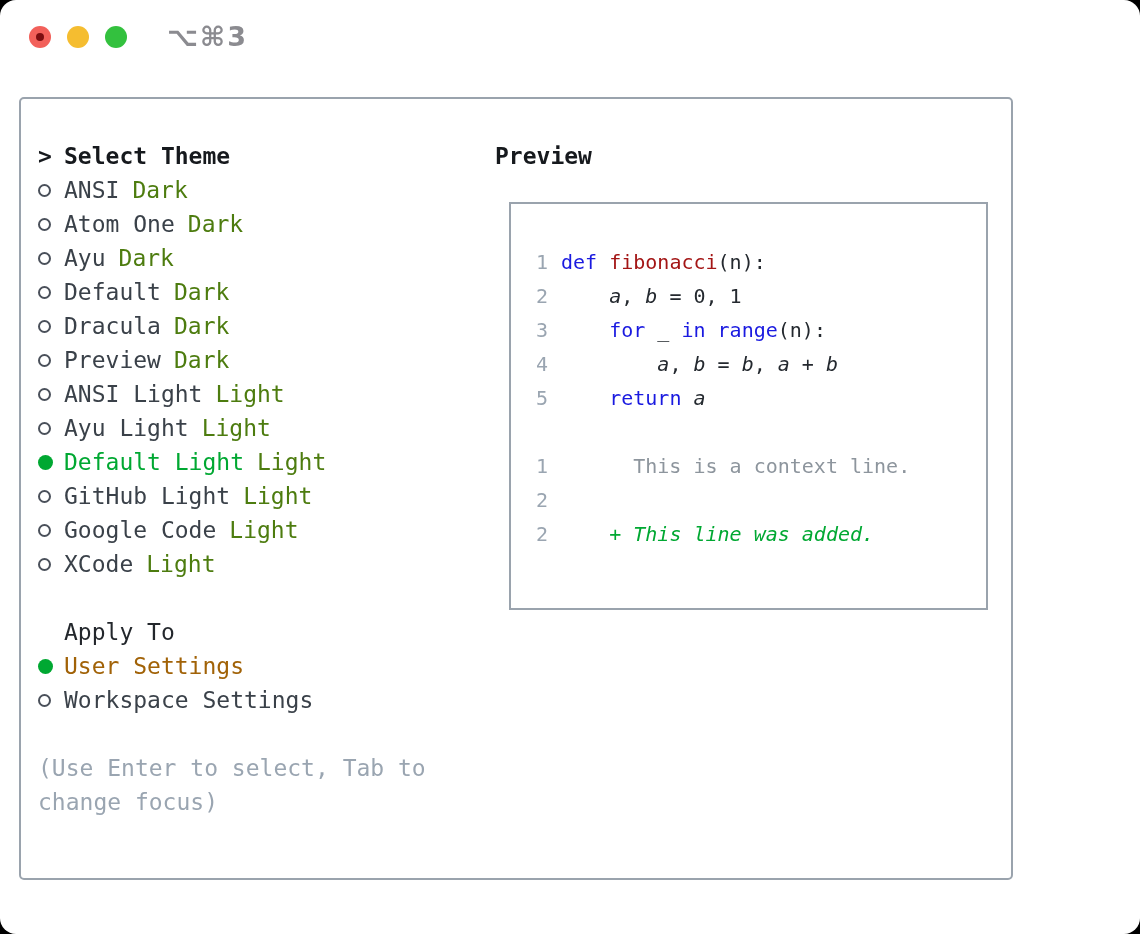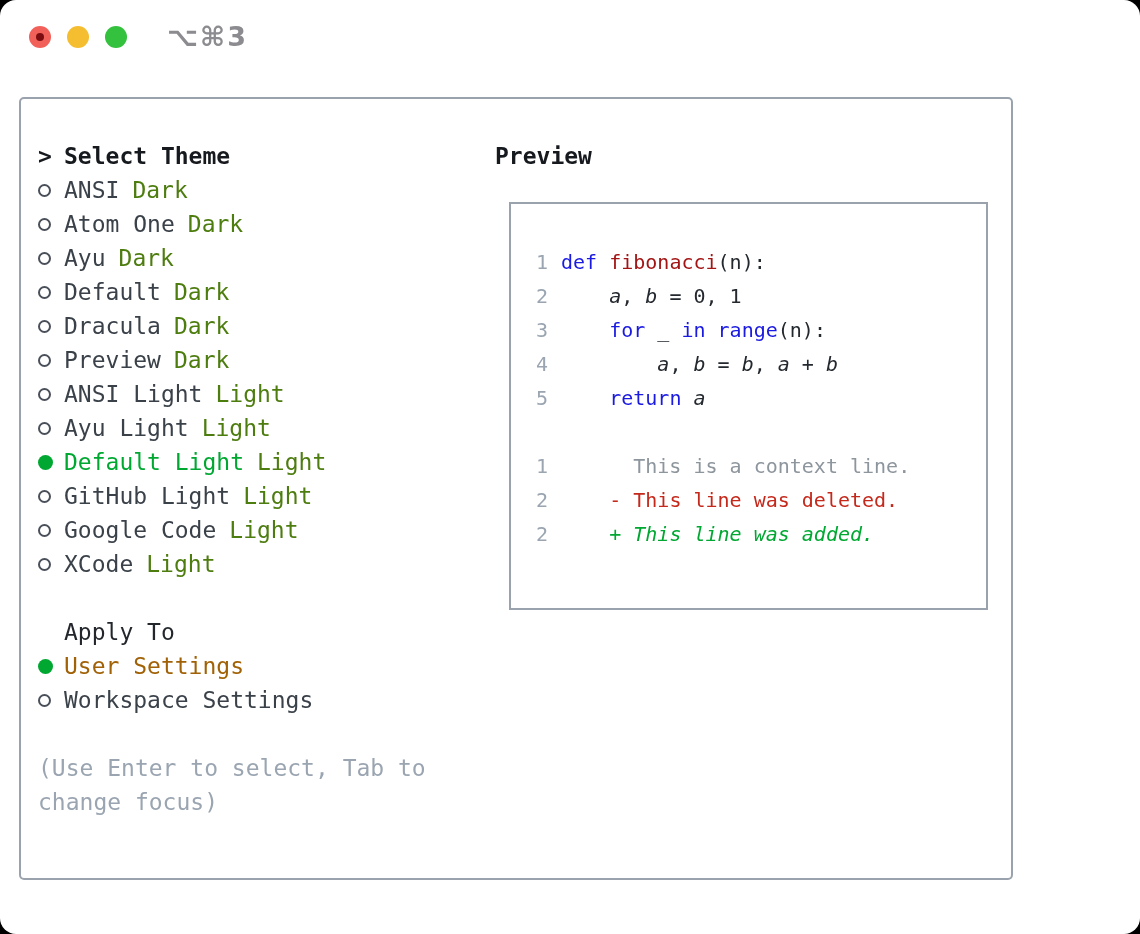--- a/index.html
+++ b/index.html
@@ -229,21 +229,20 @@
     <span class="code"></span>
   </div>
 
   <div class="code-row">
     <span class="ln">1</span>
     <span class="code"><span class="tok-ctx">      This is a context line.</span></span>
   </div>
 
   <div class="code-row">
     <span class="ln">2</span>
-    <span class="code"><span class="tok-pl">    </span><span class="tok-del">- This line was deleted.</span></span>
   </div>
 
   <div class="code-row">
     <span class="ln">2</span>
     <span class="code"><span class="tok-pl">    </span><span class="tok-add">+ This line was added.</span></span>
   </div>
 </div>
     </div>
 
   </div>

